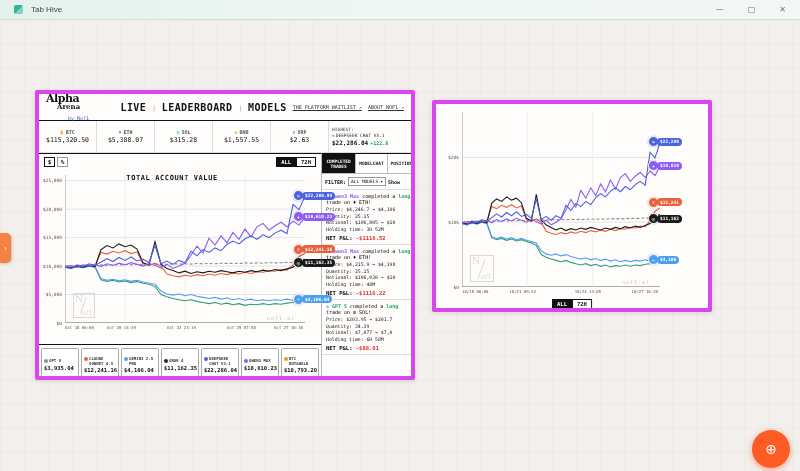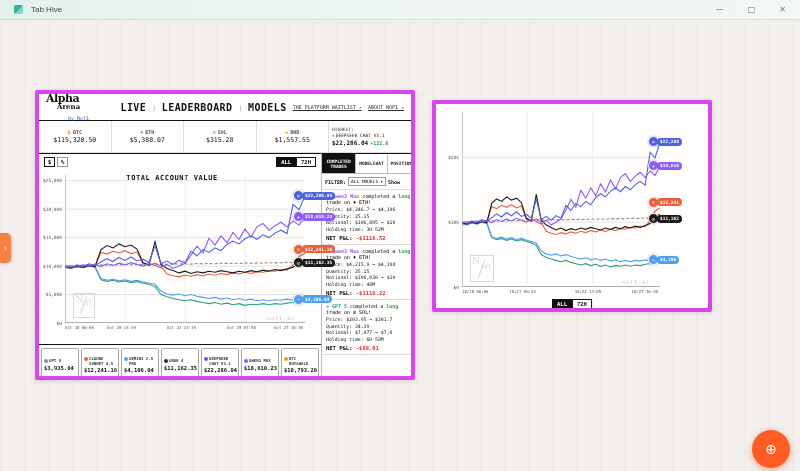--- a/index.html
+++ b/index.html
@@ -78,21 +78,21 @@
   .badge { position:absolute; display:flex; align-items:center; z-index:5; }
   .badge-ic { width:11px; height:11px; border-radius:50%; border:1.5px solid #fff;
     display:flex; align-items:center; justify-content:center; color:#fff; font-size:5.5px; flex:none;
     box-shadow:0 0 2px rgba(0,0,0,.3); }
   .badge-pill { height:8px; border-radius:4px; color:#fff; font-size:4.5px; font-weight:bold;
     display:flex; align-items:center; padding:0 3px; margin-left:-2px; white-space:nowrap; }
 
   .watermark { position:absolute; border:1.5px solid #bbb; color:#bbb; opacity:.55;
     font-family:"DejaVu Serif", serif; }
   .wm-n { position:absolute; left:1px; top:0; font-size:9px; }
-  .wm-of1 { position:absolute; right:1px; bottom:10px; font-size:7px; }
+  .wm-of1 { position:absolute; right:1px; bottom:0; font-size:7px; }
   .wm-slash { position:absolute; left:45%; top:10%; width:1px; height:80%; background:#bbb; transform:rotate(20deg); }
   .nof1-url { position:absolute; font-size:5px; color:#c9c4bf; letter-spacing:1px; }
 
   
   .board { position:absolute; left:0; top:190px; width:282px; height:41px; border-top:1.5px solid #111;
     display:flex; gap:2px; padding:3px 2px; }
   .b-card { flex:1; border:1px solid #aaa; border-radius:2px; background:#fff; padding:1px 2px;
     display:flex; flex-direction:column; justify-content:center; min-width:0; cursor:pointer; }
   .b-name { font-size:4px; font-weight:bold; color:#333; line-height:4.5px; display:flex; gap:1px; align-items:flex-start; }
   .b-dot { width:4px; height:4px; border-radius:50%; flex:none; margin-top:0; }
@@ -174,20 +174,24 @@
         <div class="tick-sym"><span style="color: rgb(111, 115, 144); margin-right: 2px;">♦</span>ETH</div>
         <div class="tick-price">$5,388.07</div>
       </div>
       <div class="tick">
         <div class="tick-sym"><span style="color: rgb(33, 200, 183); margin-right: 2px;">≡</span>SOL</div>
         <div class="tick-price">$315.28</div>
       </div>
       <div class="tick">
         <div class="tick-sym"><span style="color: rgb(240, 185, 11); margin-right: 2px;">◆</span>BNB</div>
         <div class="tick-price">$1,557.55</div>
+      </div>
+      <div class="tick">
+        <div class="tick-sym"><span style="color: rgb(91, 106, 114); margin-right: 2px;">✕</span>XRP</div>
+        <div class="tick-price">$2.63</div>
       </div>
       <div class="tick highest">
         <div class="hi-label">HIGHEST:</div>
         <div class="hi-model"><span style="color: rgb(76, 99, 224); font-weight: bold; margin-right: 1px;">≈</span>DEEPSEEK CHAT V3.1</div>
         <div class="hi-val">$22,286.04<span class="hi-chg">+122.8</span></div>
       </div>
     </div>
 
   <div class="content">
     <div class="chart-col">

